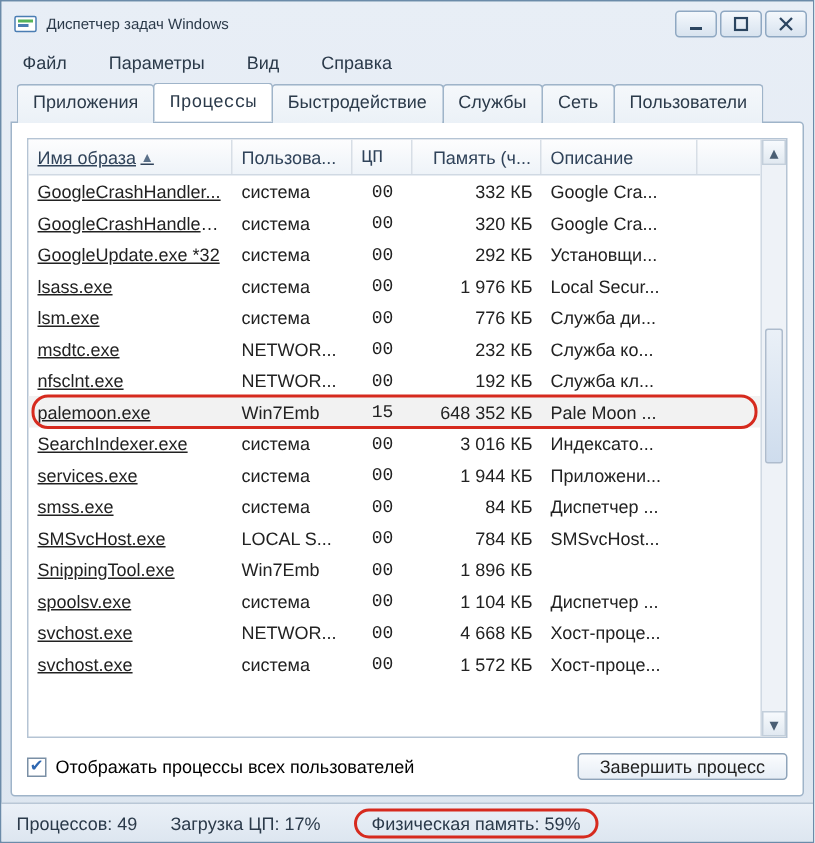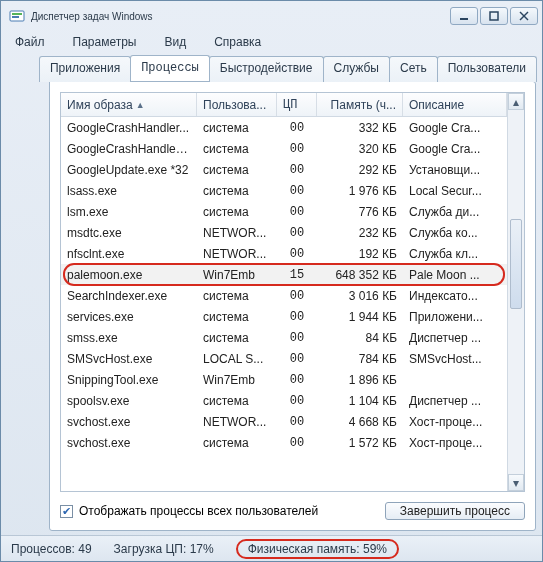--- a/index.html
+++ b/index.html
@@ -5,30 +5,30 @@
   * { box-sizing: border-box; }
   body { margin: 0; font-family: "Segoe UI", Tahoma, sans-serif; font-size: 12px; background: #fff; }
   .window { width: 543px; height: 562px; border: 1px solid #6b8ba9; background: linear-gradient(#e8eef6, #dde6f0); display: flex; flex-direction: column; }
   .titlebar { height: 30px; display: flex; align-items: center; padding: 0 4px 0 8px; }
   .app-icon { width: 16px; height: 16px; margin-right: 6px; display: flex; align-items: center; justify-content: center; }
   .title { flex: 1; color: #2b3a4a; font-size: 10px; }
   .winbtns { display: flex; gap: 2px; }
   .winbtn { width: 28px; height: 18px; border: 1px solid #8fa8c2; border-radius: 3px; background: linear-gradient(#f4f8fc,#d8e3ef); display: flex; align-items: center; justify-content: center; color: #2b4560; cursor: default; }
   .menubar { height: 22px; display: flex; align-items: center; padding: 0 6px; gap: 12px; }
   .menuitem { padding: 2px 8px; color: #2b3a4a; cursor: default; }
-  .client { flex: 1; margin: 2px 6px 4px 6px; display: flex; flex-direction: column; align-items: flex-end; }
+  .client { flex: 1; margin: 2px 6px 4px 6px; display: flex; flex-direction: column; }
   .tabs { display: flex; gap: 0; padding-left: 4px; position: relative; z-index: 2; }
   .tab { padding: 4px 10px 5px 10px; border: 1px solid #9fb4c9; border-bottom: none; background: linear-gradient(#f5f8fb,#ebf1f7); border-radius: 3px 3px 0 0; margin-right: -1px; color: #2b3a4a; cursor: default; font-size: 12px; position: relative; top: 1px;}
   .tab.active { background: #fff; top: 0; padding-top: 5px; padding-bottom: 6px; z-index: 3; font-family: Liberation Mono, monospace; }
   .tabpanel { flex: 1; background: #fff; border: 1px solid #9fb4c9; border-radius: 0 3px 3px 3px; padding: 10px 10px 10px 10px; display: flex; flex-direction: column; position: relative; z-index: 1;}
   .listview { flex: 1; border: 1px solid #b5c4d4; background: #fff; overflow: hidden; display: flex; }
   .lv-content { flex: 1; overflow: hidden; }
   .lv-header { display: flex; background: linear-gradient(#fdfdfe,#eef3f8); border-bottom: 1px solid #d0d9e3; height: 24px; }
   .lv-col { border-right: 1px solid #d7dee6; padding: 4px 6px; color: #30435a; white-space: nowrap; overflow: hidden; text-overflow: ellipsis; display: flex; align-items: center; gap: 3px;}
-  .c-name { width: 136px; }
+  .c-name { width: 136px; text-decoration: underline; }
   .c-user { width: 80px; }
   .c-cpu  { width: 40px; text-align: center; font-family: Liberation Mono, monospace; }
   .c-mem  { width: 86px; text-align: right; justify-content: flex-end;}
   .c-desc { width: 104px; }
   .lv-body { }
   .lv-row { display: flex; height: 21px; align-items: center; position: relative;}
   .lv-row .cell { padding: 2px 6px; white-space: nowrap; overflow: hidden; text-overflow: ellipsis; color: #222; }
   .lv-row .c-cpu { text-align: center; }
   .lv-row .c-mem { text-align: right; }
   .lv-row.hl { background: #f2f2f2; }

